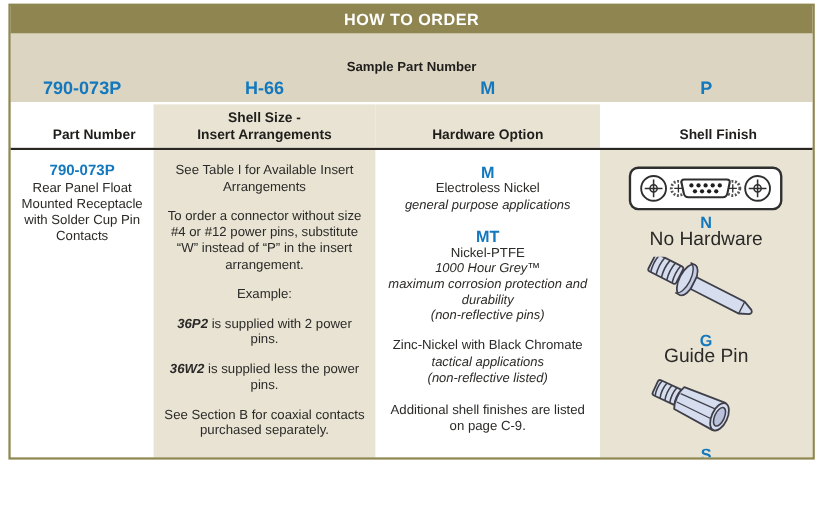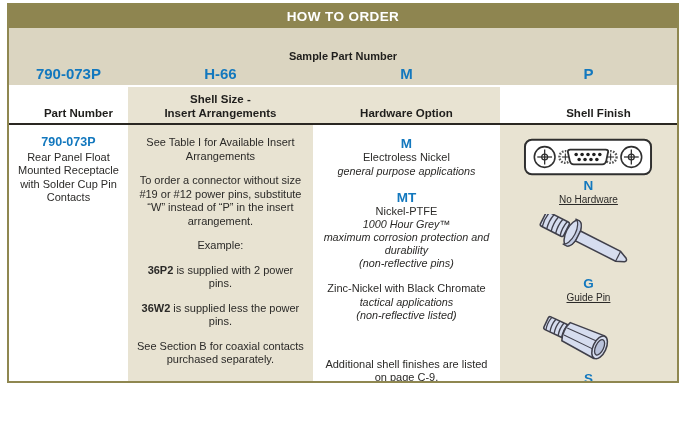--- a/index.html
+++ b/index.html
@@ -29,29 +29,29 @@
     font-weight:bold;font-size:11.5px;color:#1f1e1c;line-height:13.5px;
     min-height:33px;padding-bottom:3px;text-align:center;
   }
   .c1,.c3{background:#ffffff;padding-left:20px;}
   .c2,.c4{background:#e8e3d2;}
   .body{flex:1 1 auto;min-height:0;}
   .body .cell{padding:11px 8px 6px;text-align:center;font-size:11px;line-height:13.5px;overflow:hidden;}
   .pn-code{color:#1378be;font-weight:bold;font-size:12.5px;margin-bottom:1px;}
   .para{margin:0 0 11px;}
   .para:last-child{margin-bottom:0;}
-  .bi{font-weight:bold;}
+  .bi{font-weight:bold;font-style:italic;}
   .fin-group{margin-bottom:12px;}
   .fin-code{color:#1378be;font-weight:bold;font-size:13.5px;line-height:15px;}
   .fin-name{font-size:11px;}
   .fin-note{font-style:italic;font-size:10.8px;line-height:13px;}
-  .fin-foot{margin-top:36px;text-align:center;}
+  .fin-foot{margin-top:14px;text-align:center;}
   .hw-item{display:flex;flex-direction:column;align-items:center;margin-bottom:7px;}
   .hw-code{color:#1378be;font-weight:bold;font-size:13.5px;line-height:15px;}
-  .hw-label{font-size:10px;text-decoration:underline;}
+  .hw-label{font-size:16px;}
   .icon-wrap{line-height:0;}
 </style>
 </head>
 <body>
 
 <div class="frame">
 
   <div class="title-bar">
     <span>HOW TO ORDER</span>
   </div>
@@ -84,21 +84,21 @@
 
   <div class="cols body">
 
     <div class="cell c1">
       <div class="pn-code">790-073P</div>
       <div>Rear Panel Float Mounted Receptacle with Solder Cup Pin Contacts</div>
     </div>
 
     <div class="cell c2">
       <p class="para">See Table I for Available Insert Arrangements</p>
-      <p class="para">To order a connector without size #19 or #12 power pins, substitute “W” instead of “P” in the insert arrangement.</p>
+      <p class="para">To order a connector without size #4 or #12 power pins, substitute “W” instead of “P” in the insert arrangement.</p>
       <p class="para">Example:</p>
       <p class="para"><span class="bi">36P2</span><span> is supplied with 2 power pins.</span></p>
       <p class="para"><span class="bi">36W2</span><span> is supplied less the power pins.</span></p>
       <p class="para">See Section B for coaxial contacts purchased separately.</p>
     </div>
 
     <div class="cell c3">
       <div class="fin-group">
         <div class="fin-code">M</div>
         <div class="fin-name">Electroless Nickel</div>

